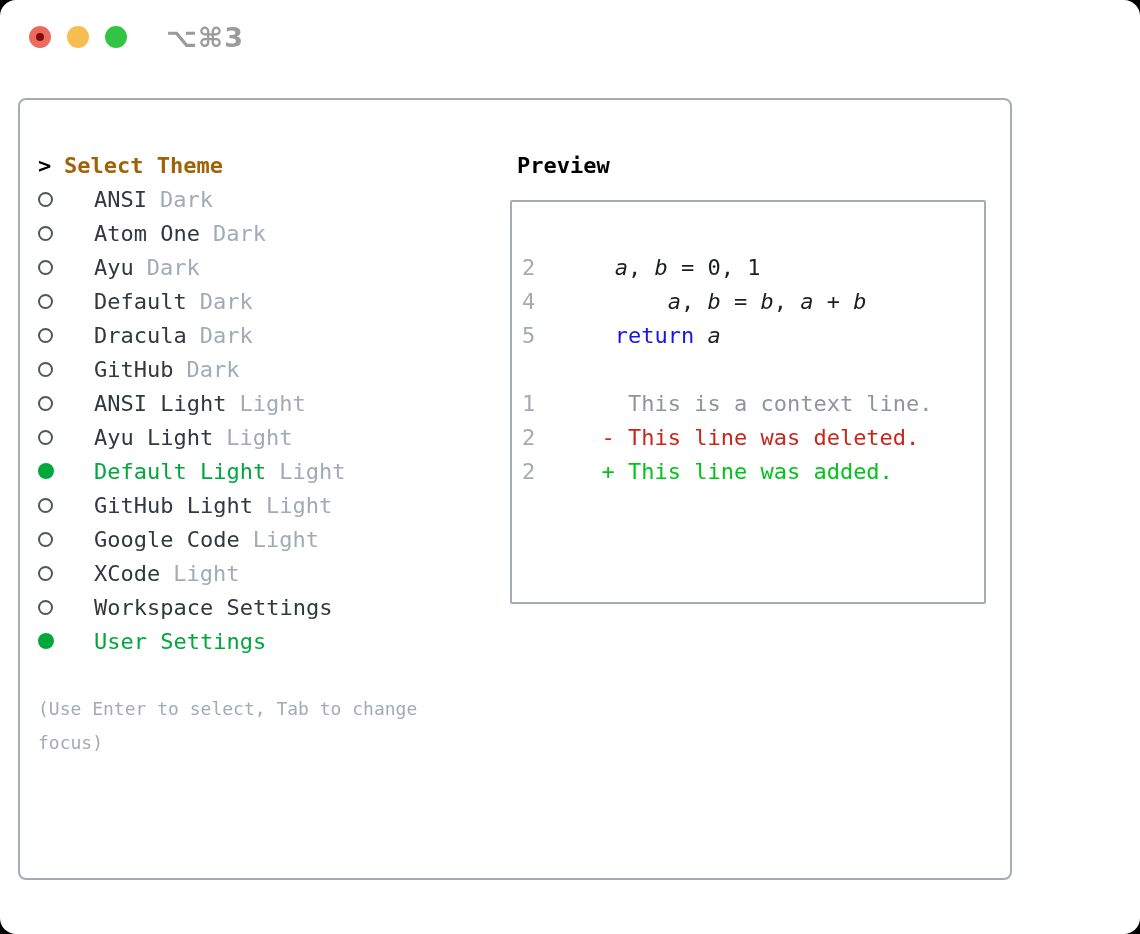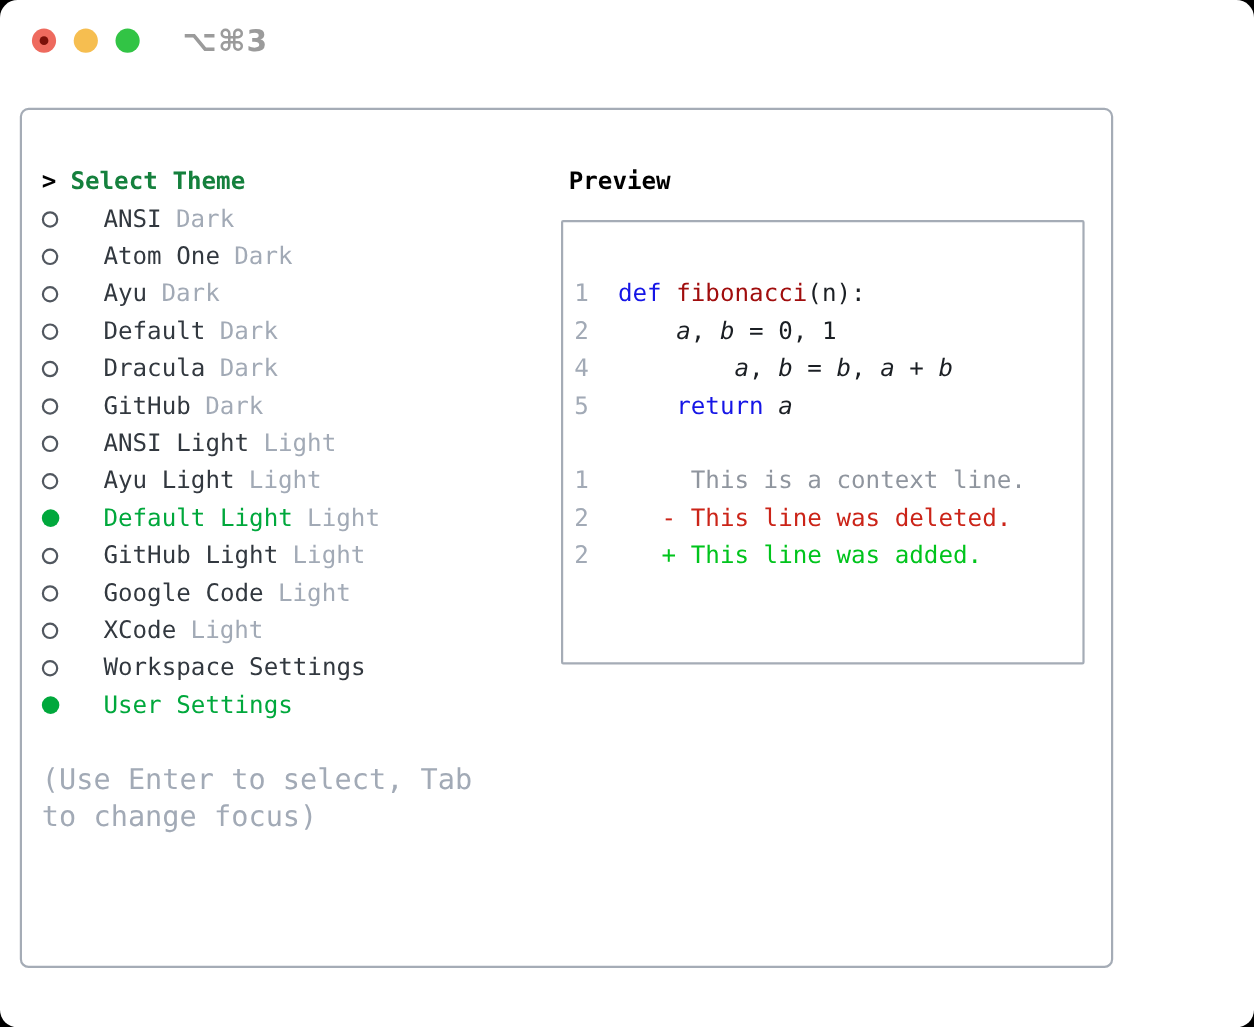--- a/index.html
+++ b/index.html
@@ -31,27 +31,27 @@
   .panel {
     position:absolute; left:18px; top:98px; width:994px; height:782px;
     border:2px solid var(--panel_border); border-radius:8px;
   }
   .row { display:flex; align-items:center; height:34px; font-size:22px; color:var(--text_dark); }
   .marker { width:26px; display:flex; align-items:center; flex:none; }
   .chevron { font-weight:bold; color:#000; }
   .radio { width:15px; height:15px; border:2px solid #51575f; border-radius:50%; }
   .radio.on { border:none; width:16px; height:16px; background:var(--accent_green); }
   .left-col { position:absolute; left:18px; top:48px; }
-  .heading { font-weight:bold; color:#15803d; }
+  .heading { font-weight:bold; color:#a16207; }
   .name { white-space:pre;margin-left:30px; }
   .tag { color:var(--muted_gray); margin-left:13px; white-space:pre; }
   .row.selected .name { color:var(--accent_green); }
   .apply-heading { margin-top:34px; }
   .footer-hint {
-    margin-top:34px; width:420px; font-size:26px; line-height:34px; color:var(--muted_gray);
+    margin-top:34px; width:420px; font-size:18px; line-height:34px; color:var(--muted_gray);
   }
   
   .preview-heading { position:absolute; left:480px; top:48px; height:34px;
     display:flex; align-items:center; font-size:22px; font-weight:bold; color:#000;margin-left:17px; }
   .preview-box {
     position:absolute; left:490px; top:100px; width:476px; height:404px;
     border:2px solid var(--panel_border); border-radius:2px;
     padding:49px 0 0 10px; overflow:hidden;
   }
   .pline { height:34px; line-height:34px; font-size:22px; white-space:pre; color:var(--code_dark); }
@@ -187,21 +187,20 @@
           </div>
         </div>
 
       <div class="footer-hint">(Use Enter to select, Tab to change focus)</div>
     </div>
 
     <div class="preview-heading">Preview</div>
 
     <div class="preview-box">
       <div>
-          <div class="pline"><span class="ln">1</span><span class="tok-keyword">def</span><span class="tok-plain"> </span><span class="tok-function">fibonacci</span><span class="tok-plain">(n):</span></div>
           <div class="pline"><span class="ln">2</span><span class="tok-plain">    </span><span class="tok-variable">a</span><span class="tok-plain">, </span><span class="tok-variable">b</span><span class="tok-plain"> = 0, 1</span></div>
           <div class="pline"><span class="ln">4</span><span class="tok-plain">        </span><span class="tok-variable">a</span><span class="tok-plain">, </span><span class="tok-variable">b</span><span class="tok-plain"> = </span><span class="tok-variable">b</span><span class="tok-plain">, </span><span class="tok-variable">a</span><span class="tok-plain"> + </span><span class="tok-variable">b</span></div>
           <div class="pline"><span class="ln">5</span><span class="tok-plain">    </span><span class="tok-keyword">return</span><span class="tok-plain"> </span><span class="tok-variable">a</span></div>
         </div>
       <div class="blank-line"></div>
       <div>
           <div class="pline"><span class="ln">1</span><span class="diff-context">     This is a context line.</span></div>
           <div class="pline"><span class="ln">2</span><span class="diff-deleted">   - This line was deleted.</span></div>
           <div class="pline"><span class="ln">2</span><span class="diff-added">   + This line was added.</span></div>
         </div>

